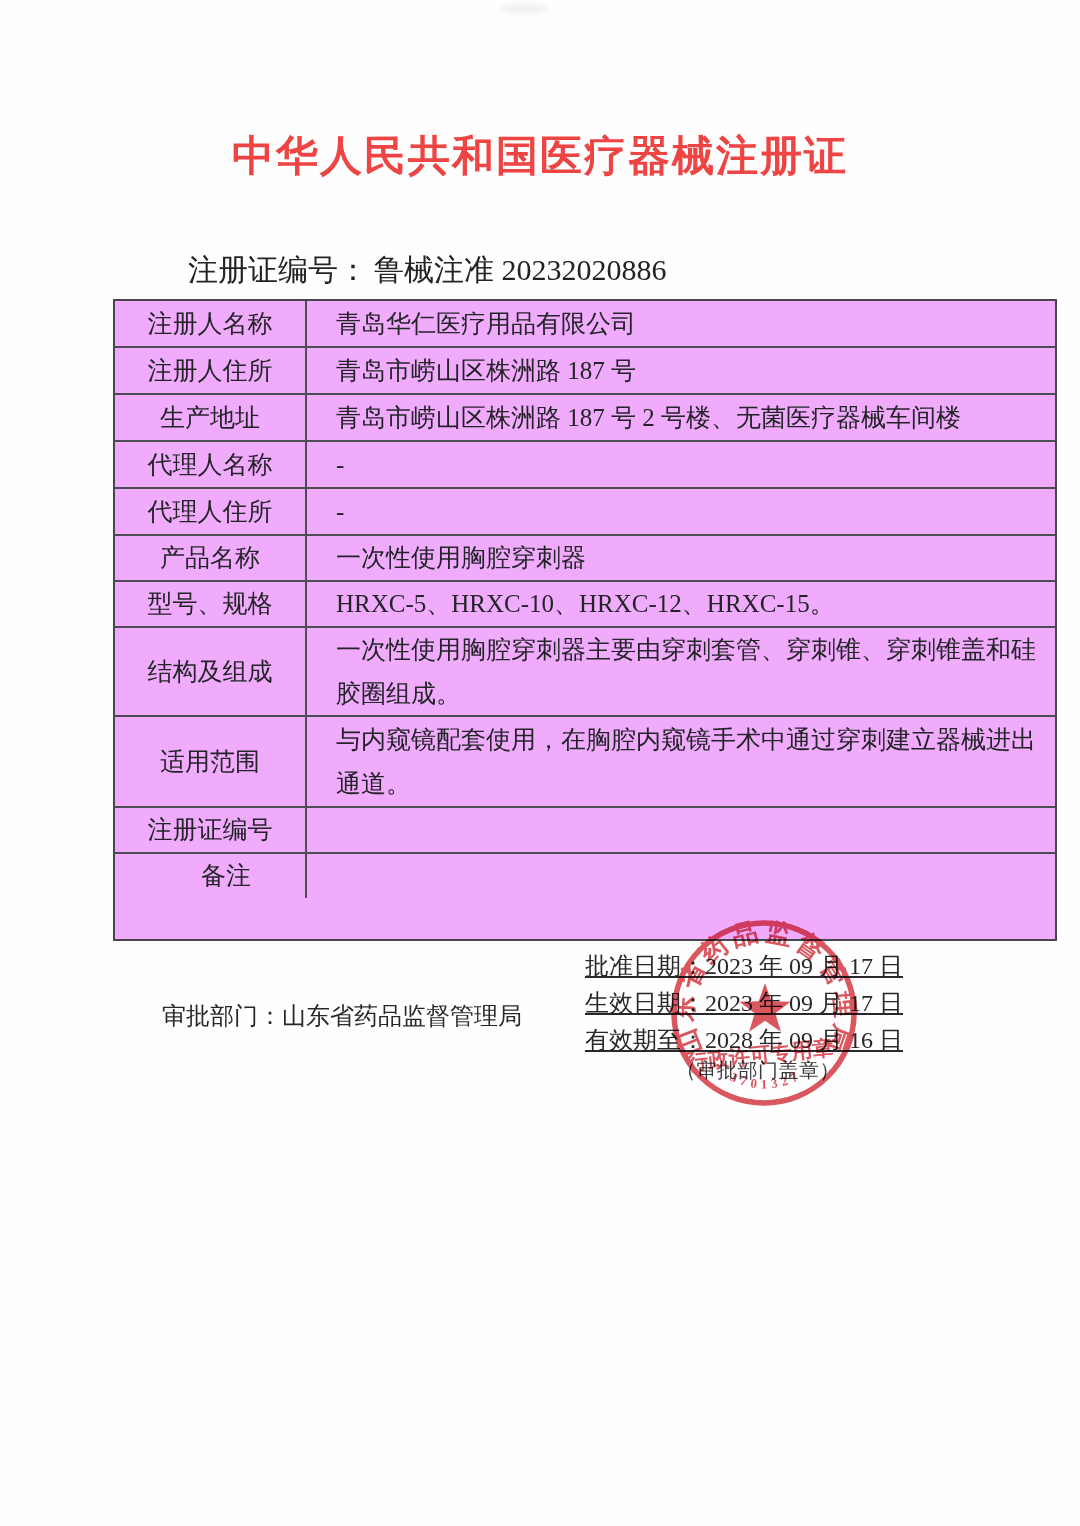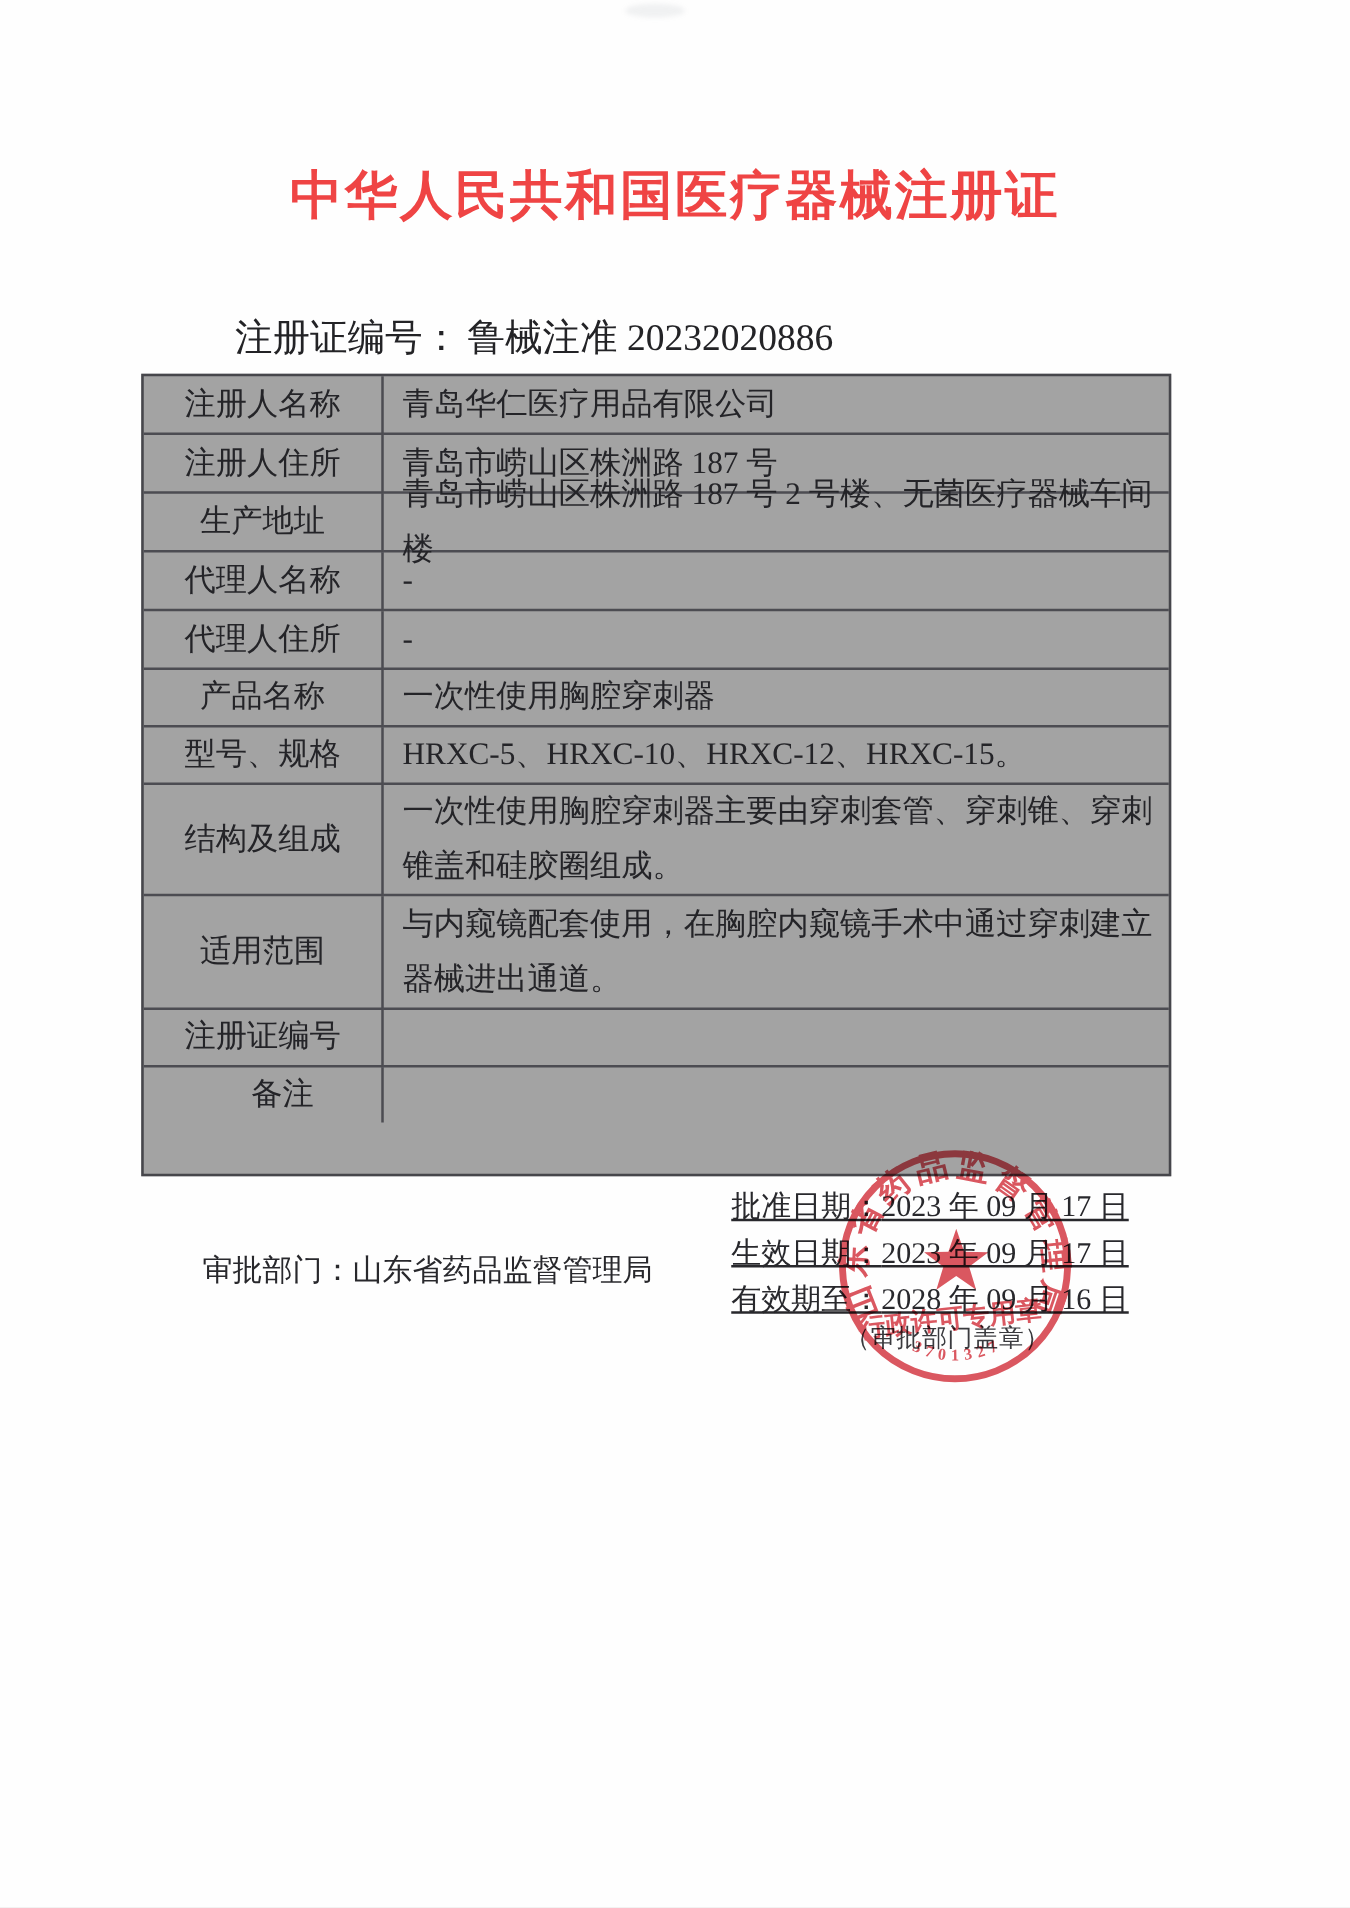--- a/index.html
+++ b/index.html
@@ -23,40 +23,40 @@
     letter-spacing:2px;
     color:#ef4444;
   }
   .cert-line{
     position:absolute;top:250px;left:160px;
     font-size:30px;color:#232326;margin-left:28px;
   }
   .cert-line .val{margin-left:6px;}
   .reg-table{
     position:absolute;top:299px;left:113px;
-    width:824px;box-sizing:border-box;
+    width:944px;box-sizing:border-box;
     border:2px solid #46464b;
     display:grid;
     grid-template-columns:192px 1fr;
     grid-template-rows:47px 47px 47px 47px 47px 46px 46px 89px 91px 46px 44px 41px;
-    background:#a3a3a3;
+    background:#f0abfc;
   }
   .cell{
     box-sizing:border-box;
     display:flex;align-items:center;
     font-size:25px;line-height:44px;
     border-bottom:2px solid #4c4c52;
   }
   .cell.lbl{
     justify-content:center;
     border-right:2px solid #4c4c52;
     color:#242428;
   }
   .cell.val{
-    padding:2px 10px 2px 15px;
+    padding:2px 10px 2px 29px;
     color:#242428;
   }
   .cell.r12{border-bottom:none;margin-left:32px;}
   .footer-left{
     position:absolute;top:1000px;left:162px;
     font-size:24px;color:#28282c;
   }
   .dates{
     position:absolute;top:948px;left:585px;
     font-size:24px;color:#28282c;

